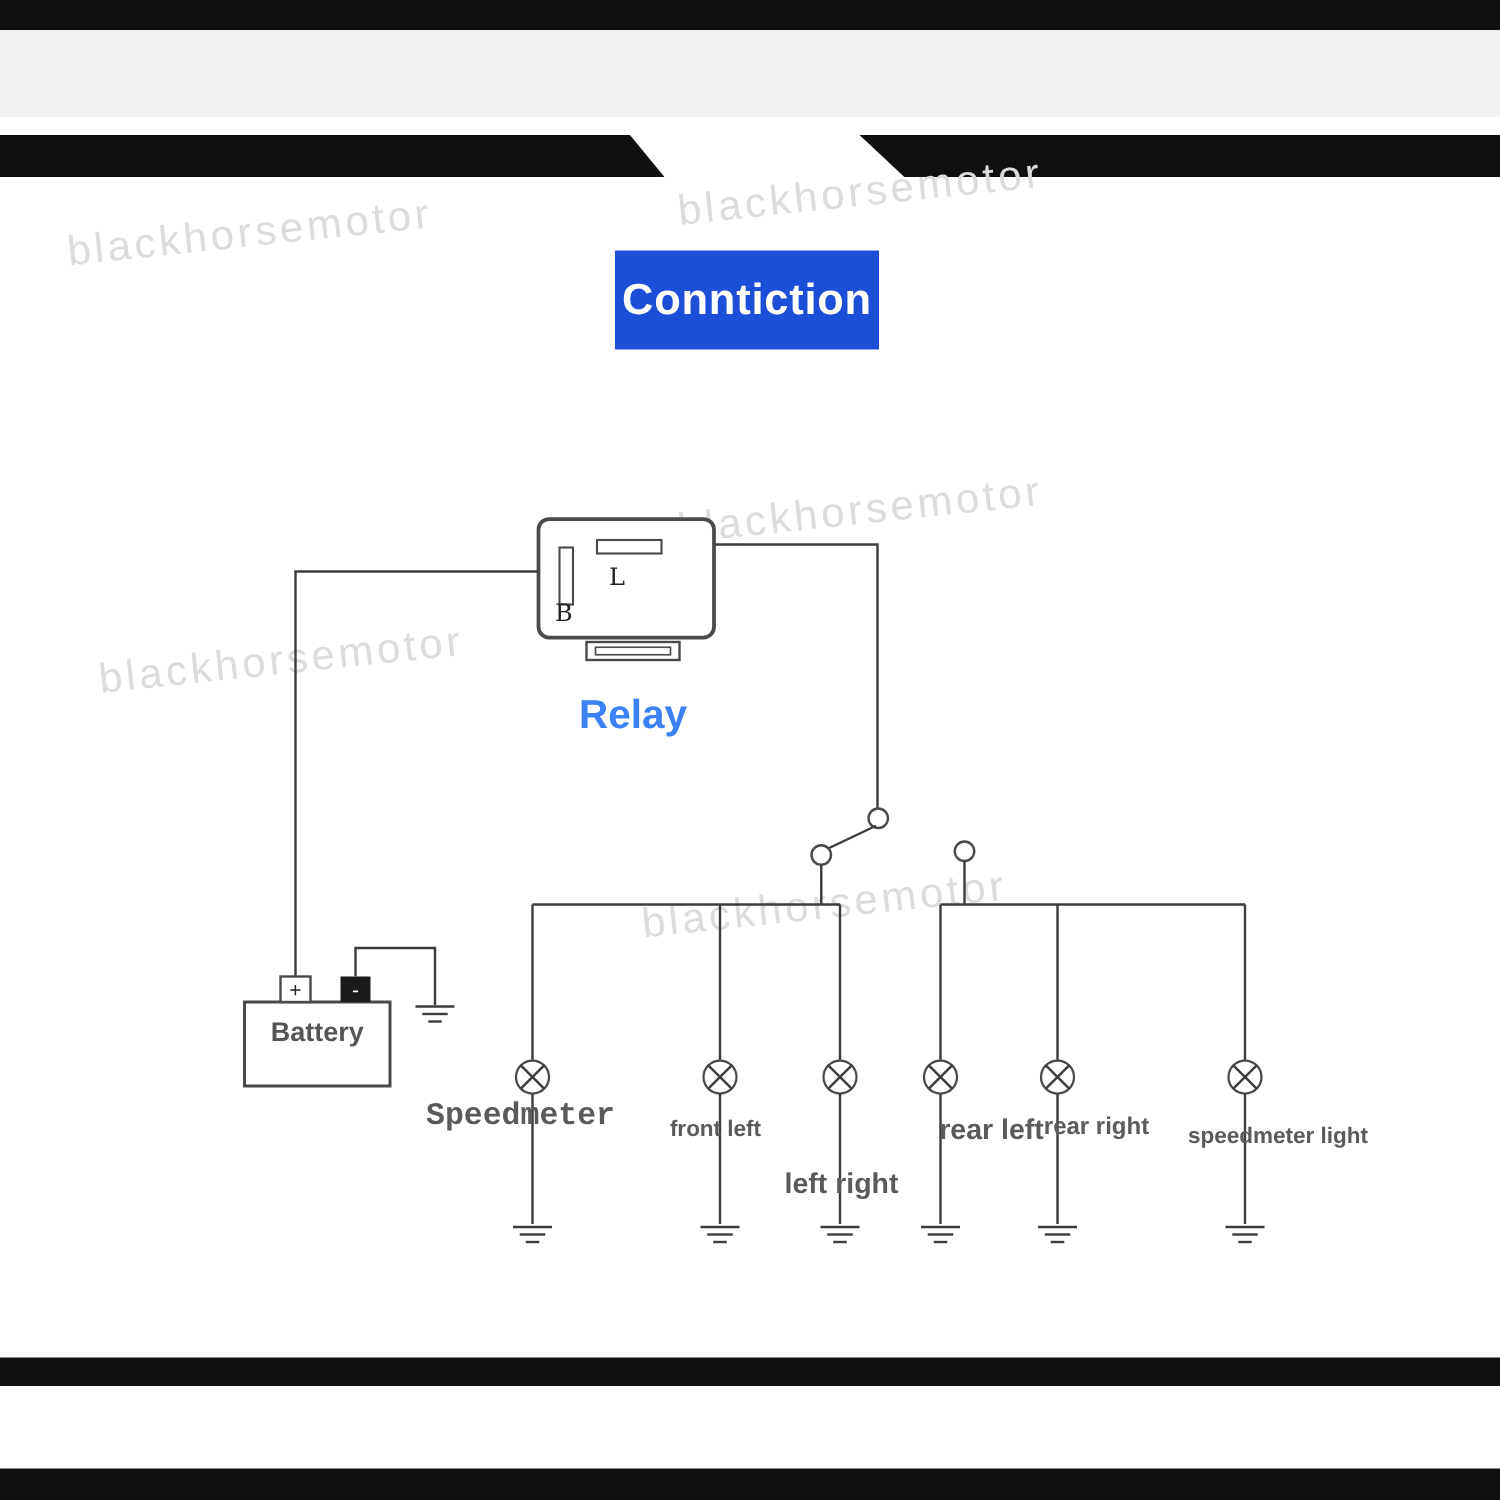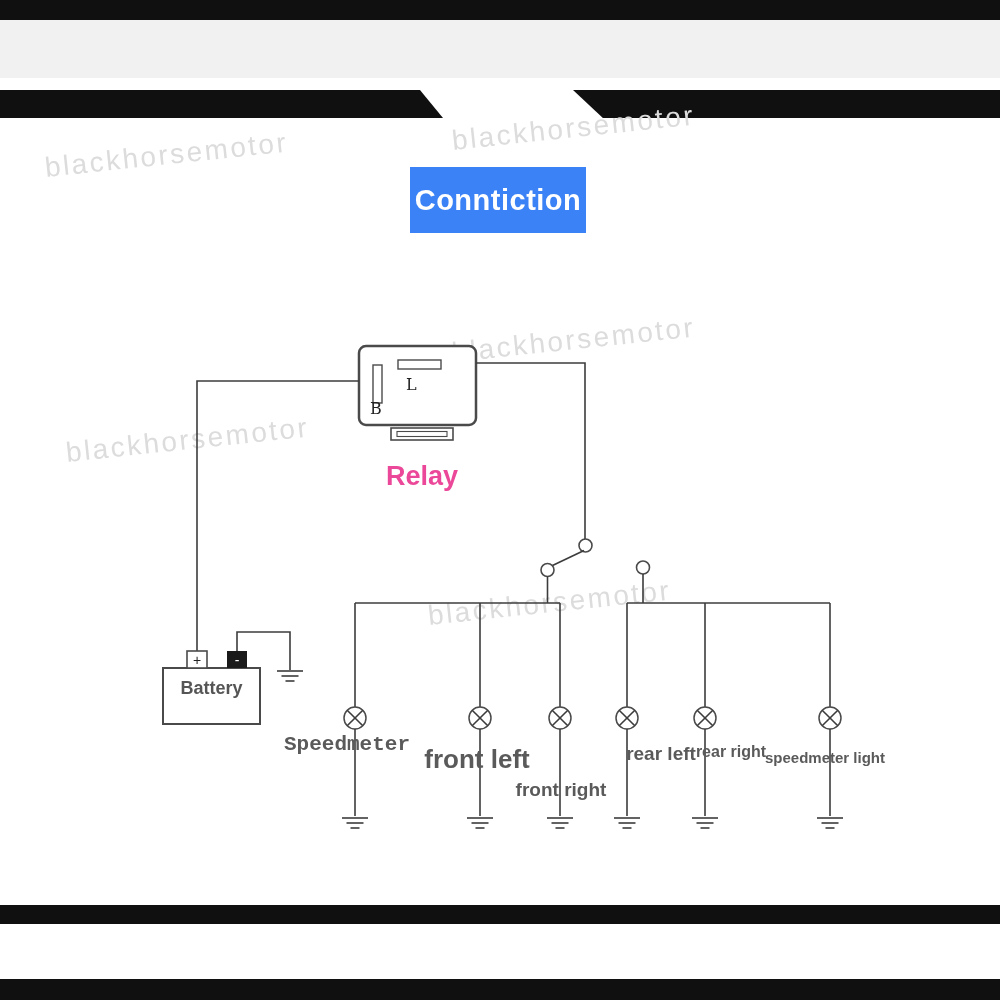--- a/index.html
+++ b/index.html
@@ -11,48 +11,48 @@
   .bottom-bar-1 { top:905px; height:19px; }
   .bottom-bar-2 { top:979px; height:21px; }
 
   .gray-band { position:absolute; left:0; top:20px; width:1000px; height:58px; background:#f1f1f1; }
 
   .stripe { position:absolute; top:90px; height:28px; background:#101010; }
   .stripe-left  { left:0; width:443px; clip-path:polygon(0 0, 94.8% 0, 100% 100%, 0 100%); }
   .stripe-right { left:573px; width:427px; clip-path:polygon(0 0, 100% 0, 100% 100%, 7% 100%); }
 
   .title-box { position:absolute; left:410px; top:167px; width:176px; height:66px;
-    background:#3b82f6; color:#ffffff; display:flex; align-items:center; justify-content:center;
+    background:#1d4ed8; color:#ffffff; display:flex; align-items:center; justify-content:center;
     font-size:29px; font-weight:bold; letter-spacing:0.5px; z-index:3; }
 
   .watermark { position:absolute; color:#dcdcdc; font-size:28px; letter-spacing:2.5px;
     transform:rotate(-6deg); transform-origin:left center; white-space:nowrap; z-index:1; }
   .wm1 { left:45px;  top:152px; }
   .wm2 { left:452px; top:125px; }
   .wm3 { left:452px; top:337px; }
   .wm4 { left:66px;  top:437px; }
   .wm5 { left:428px; top:600px; }
 
   .schematic { position:absolute; left:0; top:0; z-index:2; }
 
   .w   { stroke:#3c3c3c; stroke-width:1.6; fill:none; }
   .box { stroke:#4a4a4a; fill:#ffffff; }
   .pin-text { font-family:"DejaVu Serif", serif; font-size:16px; fill:#222222; }
   .term-text { font-size:14px; fill:#222222; text-anchor:middle; }
   .bat-text { font-size:18px; font-weight:bold; fill:#555555; text-anchor:middle; }
 
   .diagram-label { position:absolute; transform:translateX(-50%); font-weight:bold;
     color:#5a5a5a; z-index:3; white-space:nowrap; }
-  .relay-label { left:422px; top:461px; font-size:27px; color:#ec4899; }
+  .relay-label { left:422px; top:461px; font-size:27px; color:#3b82f6; }
   .lbl-speedmeter { left:347px; top:733px; font-size:21px;font-family:Liberation Mono, monospace; }
-  .lbl-front-left { left:477px; top:744px; font-size:26px; }
+  .lbl-front-left { left:477px; top:744px; font-size:15px; }
   .lbl-front-right { left:561px; top:779px; font-size:19px; }
   .lbl-rear-left { left:661px; top:743px; font-size:19px; }
   .lbl-rear-right { left:731px; top:743px; font-size:16px; }
-  .lbl-speedmeter-light { left:825px; top:749px; font-size:15px; }
+  .lbl-speedmeter-light { left:852px; top:749px; font-size:15px; }
 </style>
 </head>
 <body>
 
 <div class="page">
 
   <div class="bar top-bar"></div>
   <div class="gray-band"></div>
   <div class="stripe stripe-left"></div>
   <div class="stripe stripe-right"></div>
@@ -170,21 +170,21 @@
       <polyline class="w" points="237,651 237,632 290,632 290,670"></polyline>
       <line class="w" x1="277" y1="671" x2="303" y2="671"></line>
       <line class="w" x1="281.5" y1="676" x2="298.5" y2="676"></line>
       <line class="w" x1="285.5" y1="681" x2="294.5" y2="681"></line>
     </g>
   </svg>
 
   <div class="diagram-label relay-label">Relay</div>
   <div class="diagram-label lbl-speedmeter">Speedmeter</div>
   <div class="diagram-label lbl-front-left">front left</div>
-  <div class="diagram-label lbl-front-right">front right</div>
+  <div class="diagram-label lbl-front-right">left right</div>
   <div class="diagram-label lbl-rear-left">rear left</div>
   <div class="diagram-label lbl-rear-right">rear right</div>
   <div class="diagram-label lbl-speedmeter-light">speedmeter light</div>
 
   <div class="bar bottom-bar-1"></div>
   <div class="bar bottom-bar-2"></div>
 
 </div>
 
 </body></html>

